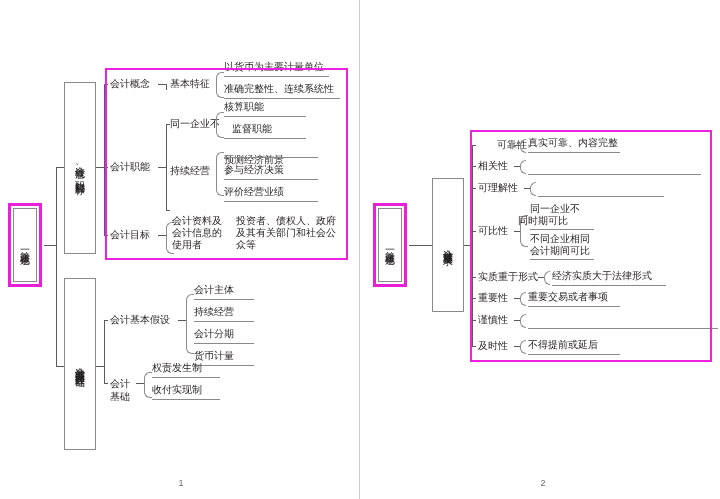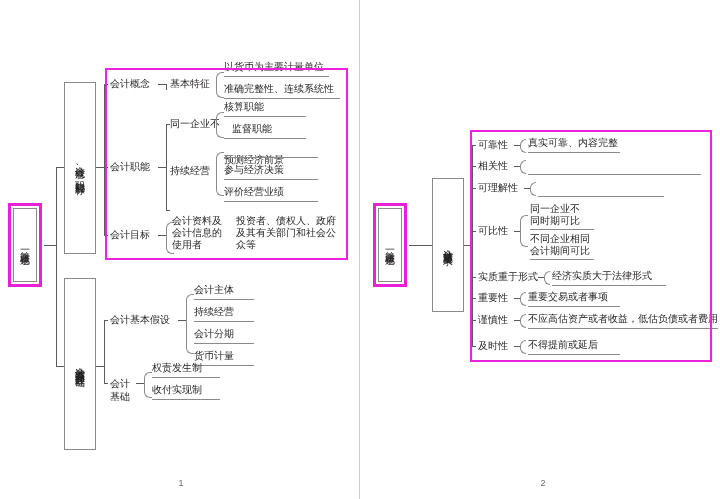--- a/index.html
+++ b/index.html
@@ -240,62 +240,61 @@
 
   <div class="tick" style="left:472px; top:145px;"></div>
   <div class="tick" style="left:472px; top:166px;"></div>
   <div class="tick" style="left:472px; top:188px;"></div>
   <div class="tick" style="left:472px; top:231px;"></div>
   <div class="tick" style="left:472px; top:277px;"></div>
   <div class="tick" style="left:472px; top:298px;"></div>
   <div class="tick" style="left:472px; top:320px;"></div>
   <div class="tick" style="left:472px; top:346px;"></div>
 
-  <div class="node" style="left:478px; top:139px;">可靠性</div>
+  <div class="node" style="left:497px; top:139px;">可靠性</div>
   <div class="ln-h" style="left:514px; top:145px; width:6px;"></div>
   <div class="bracket" style="left:520px; top:139px; width:6px; height:14px;"></div>
   <div class="node" style="left:528px; top:137px;">真实可靠、内容完整</div>
   <div class="ul" style="left:528px; top:152px; width:92px;"></div>
 
   <div class="node" style="left:478px; top:160px;">相关性</div>
   <div class="ln-h" style="left:514px; top:166px; width:6px;"></div>
   <div class="bracket" style="left:520px; top:160px; width:6px; height:14px;"></div>
   <div class="ul" style="left:528px; top:174px; width:173px;"></div>
 
   <div class="node" style="left:478px; top:182px;">可理解性</div>
   <div class="ln-h" style="left:524px; top:188px; width:6px;"></div>
   <div class="bracket" style="left:530px; top:182px; width:6px; height:14px;"></div>
   <div class="ul" style="left:538px; top:196px; width:126px;"></div>
 
   <div class="node" style="left:478px; top:225px;">可比性</div>
   <div class="ln-h" style="left:514px; top:231px; width:6px;"></div>
   <div class="bracket" style="left:520px; top:215px; width:8px; height:32px;"></div>
   <div class="node" style="left:530px; top:203px;">同一企业不</div>
-  <div class="node" style="left:530px; top:215px;">同时期可比</div>
+  <div class="node" style="left:518px; top:215px;">同时期可比</div>
   <div class="ul" style="left:530px; top:229px; width:64px;"></div>
   <div class="node" style="left:530px; top:233px;">不同企业相同</div>
   <div class="node" style="left:530px; top:245px;">会计期间可比</div>
   <div class="ul" style="left:530px; top:259px; width:64px;"></div>
 
   <div class="node" style="left:478px; top:271px;">实质重于形式</div>
   <div class="ln-h" style="left:538px; top:277px; width:6px;"></div>
   <div class="bracket" style="left:544px; top:271px; width:6px; height:14px;"></div>
   <div class="node" style="left:552px; top:270px;">经济实质大于法律形式</div>
   <div class="ul" style="left:552px; top:285px; width:114px;"></div>
 
   <div class="node" style="left:478px; top:292px;">重要性</div>
   <div class="ln-h" style="left:514px; top:298px; width:6px;"></div>
   <div class="bracket" style="left:520px; top:292px; width:6px; height:14px;"></div>
   <div class="node" style="left:528px; top:291px;">重要交易或者事项</div>
   <div class="ul" style="left:528px; top:306px; width:92px;"></div>
 
   <div class="node" style="left:478px; top:314px;">谨慎性</div>
   <div class="ln-h" style="left:514px; top:320px; width:6px;"></div>
   <div class="bracket" style="left:520px; top:314px; width:6px; height:14px;"></div>
-  <div class="node" style="left:528px; top:313px;">不应高估资产或者收益，低估负债或者费用</div>
   <div class="ul" style="left:528px; top:328px; width:190px;"></div>
 
   <div class="node" style="left:478px; top:340px;">及时性</div>
   <div class="ln-h" style="left:514px; top:346px; width:6px;"></div>
   <div class="bracket" style="left:520px; top:340px; width:6px; height:14px;"></div>
   <div class="node" style="left:528px; top:339px;">不得提前或延后</div>
   <div class="ul" style="left:528px; top:354px; width:92px;"></div>
 
   <div class="highlight-rect" style="left:470px; top:130px; width:242px; height:232px;"></div>
 

